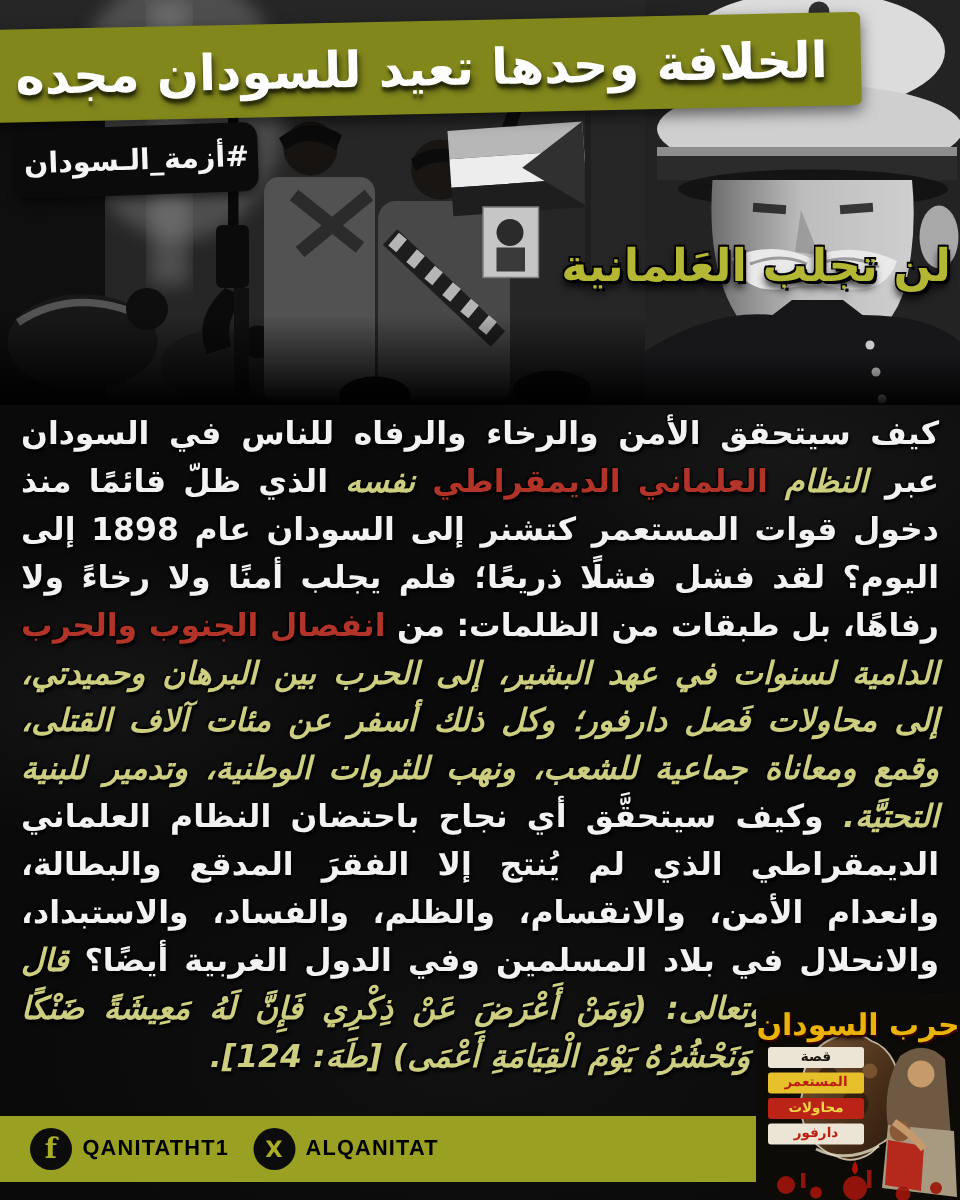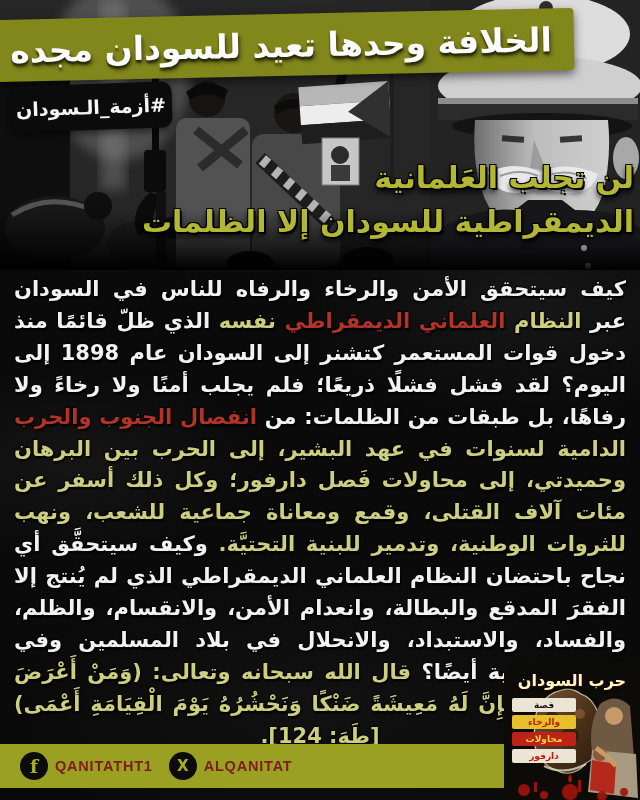--- a/index.html
+++ b/index.html
@@ -26,40 +26,40 @@
   .hashtag span{color:#f5f5f5;font-size:19px;font-weight:bold;direction:rtl;white-space:nowrap;}
   
   .headline{position:absolute;right:6px;top:156px;z-index:5;direction:rtl;text-align:right;}
   .headline div{color:#b3b733;font-weight:bold;font-size:30px;line-height:1.45;white-space:nowrap;
     text-shadow:-1px -1px 0 #000,1px -1px 0 #000,-1px 1px 0 #000,2px 2px 0 #000,0 4px 6px #000;}
   .headline .hl1{padding-left:60px;text-align:right;}
   
   .bodytext{position:absolute;left:14px;right:14px;top:274px;z-index:4;direction:rtl;
     text-align:justify;text-align-last:center;font-weight:bold;font-size:21px;line-height:1.52;
     color:#f2f2f2;text-shadow:1px 2px 2px #000,-1px -1px 1px rgba(0,0,0,.8);}
-  .bodytext .y{color:#cdce7f;}
+  .bodytext .y{color:#cdce7f;font-style:italic;}
   .bodytext .r{color:#b23327;}
   
   .footer{position:absolute;left:0;top:744px;width:524px;height:44px;z-index:6;
     background:#9aa122;border-radius:0 12px 12px 0;
     display:flex;align-items:center;gap:16px;padding-left:20px;box-sizing:border-box;}
   .acct{display:flex;align-items:center;gap:7px;}
   .icn{width:28px;height:28px;border-radius:50%;background:#0c0c0c;flex:0 0 auto;
     display:flex;align-items:center;justify-content:center;color:#a8ae25;font-weight:bold;}
   .icn.fb{font-size:19px;font-family:"DejaVu Serif",serif;}
   .icn.xx{font-size:15px;}
   .ig-box{width:14px;height:14px;border:2px solid #a8ae25;border-radius:5px;position:relative;}
   .ig-box::after{content:"";position:absolute;left:3px;top:3px;width:4px;height:4px;border:2px solid #a8ae25;border-radius:50%;}
   .ig-box::before{content:"";position:absolute;right:1px;top:1px;width:2px;height:2px;background:#a8ae25;border-radius:50%;}
-  .handle{color:#7f1d1d;font-family:"Liberation Sans",sans-serif;font-weight:bold;font-size:14.5px;letter-spacing:.8px;}
+  .handle{color:#000000;font-family:"Liberation Sans",sans-serif;font-weight:bold;font-size:14.5px;letter-spacing:.8px;}
   
   .cover{position:absolute;left:504px;top:662px;width:136px;height:138px;z-index:7;
     background:#0d0b08;border-radius:12px 0 0 12px;overflow:hidden;}
   .cover-title{position:absolute;top:9px;left:0;right:0;text-align:center;z-index:3;
-    color:#fef9c3;font-size:16px;font-weight:bold;direction:rtl;white-space:nowrap;
+    color:#eab308;font-size:20px;font-weight:bold;direction:rtl;white-space:nowrap;
     text-shadow:1px 1px 0 #3a0400,0 2px 3px #000;}
   .chips{position:absolute;left:8px;top:36px;z-index:3;}
   .chip{width:64px;height:14px;line-height:14px;font-size:9px;font-weight:bold;text-align:center;
     border-radius:2px;margin-bottom:3px;direction:rtl;}
   .c1{background:#ece4d4;color:#191510;}
   .c2{background:#e6c02a;color:#bb1f10;}
   .c3{background:#bb2316;color:#f0d645;}
   .c4{background:#ece4d4;color:#bb1f10;}
   .cover svg{position:absolute;left:0;top:0;z-index:2;}
 </style>
@@ -165,21 +165,20 @@
   <div class="banner">
     <span>الخلافة وحدها تعيد للسودان مجده</span>
   </div>
 
   <div class="hashtag">
     <span>#أزمة_الـسودان</span>
   </div>
 
   <div class="headline">
     <div class="hl1">لن تجلب العَلمانية</div>
-    <div class="hl2">الديمقراطية للسودان إلا الظلمات</div>
   </div>
 
   <div class="bodytext">
     <span class="w">كيف سيتحقق الأمن والرخاء والرفاه للناس في السودان عبر </span><span class="y">النظام </span><span class="r">العلماني الديمقراطي </span><span class="y">نفسه </span><span class="w">الذي ظلّ قائمًا منذ دخول قوات المستعمر كتشنر إلى السودان عام 1898 إلى اليوم؟ لقد فشل فشلًا ذريعًا؛ فلم يجلب أمنًا ولا رخاءً ولا رفاهًا، بل طبقات من الظلمات: من </span><span class="r">انفصال الجنوب والحرب </span><span class="y">الدامية لسنوات في عهد البشير، إلى الحرب بين البرهان وحميدتي، إلى محاولات فَصل دارفور؛ وكل ذلك أسفر عن مئات آلاف القتلى، وقمع ومعاناة جماعية للشعب، ونهب للثروات الوطنية، وتدمير للبنية التحتيَّة. </span><span class="w">وكيف سيتحقَّق أي نجاح باحتضان النظام العلماني الديمقراطي الذي لم يُنتج إلا الفقرَ المدقع والبطالة، وانعدام الأمن، والانقسام، والظلم، والفساد، والاستبداد، والانحلال في بلاد المسلمين وفي الدول الغربية أيضًا؟ </span><span class="y">قال الله سبحانه وتعالى: (وَمَنْ أَعْرَضَ عَنْ ذِكْرِي فَإِنَّ لَهُ مَعِيشَةً ضَنْكًا وَنَحْشُرُهُ يَوْمَ الْقِيَامَةِ أَعْمَى) [طَهَ: 124].</span>
   </div>
 
   <div class="cover">
     <svg width="136" height="138" viewBox="0 0 136 138">
       <defs>
         <linearGradient id="mg" x1="0" y1="0" x2="1" y2="1">
@@ -209,21 +208,21 @@
           <circle cx="98" cy="134" r="5"></circle>
           <circle cx="120" cy="130" r="4"></circle>
         <rect x="30" y="120" width="3" height="10"></rect>
           <rect x="74" y="118" width="3" height="12"></rect>
         <path d="M66,112 q4,6 0,9 q-4,-3 0,-9 Z" fill="#c01208"></path>
       </g>
     </svg>
     <div class="cover-title">حرب السودان</div>
     <div class="chips">
       <div class="chip c1">قصة</div>
-      <div class="chip c2">والرخاء</div>
+      <div class="chip c2">المستعمر</div>
       <div class="chip c3">محاولات</div>
       <div class="chip c4">دارفور</div>
     </div>
   </div>
 
   <div class="footer">
     <div class="acct">
       <div class="icn fb">f</div>
       <div class="handle">QANITATHT1</div>
     </div>

